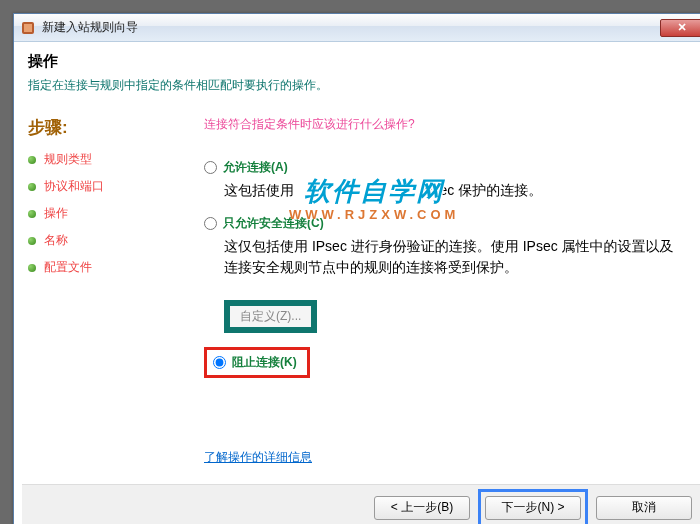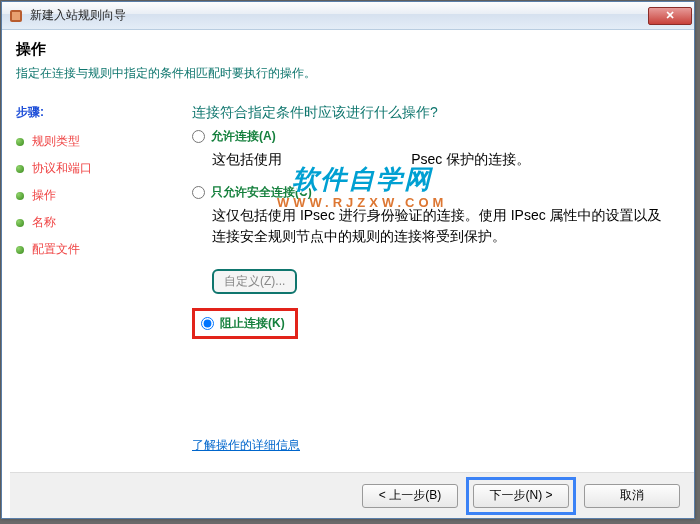--- a/index.html
+++ b/index.html
@@ -1,41 +1,41 @@
 <!DOCTYPE html>
 <html><head>
 <meta charset="utf-8">
 <style>
   * { box-sizing: border-box; margin: 0; padding: 0; }
   body { font-family: "Microsoft YaHei", SimSun, Arial, sans-serif; font-size: 12px; background: #6a6a6a; }
-  .outer-frame { width: 700px; height: 524px; background: #6a6a6a; padding: 1px; }
+  .outer-frame { width: 700px; height: 524px; background: #6a6a6a; padding: 13px; }
   .window { width: 694px; height: 518px; background: #fff; border: 1px solid #5a7ea8; box-shadow: 0 0 3px rgba(0,0,0,.3); position: relative; }
   .titlebar { height: 28px; background: linear-gradient(#fdfdfd,#e9eef5 45%,#d6e1ef 46%,#e4edf7); border-bottom: 1px solid #b9cde0; display: flex; align-items: center; padding: 0 2px 0 6px; }
   .titlebar .icon { width: 16px; height: 16px; margin-right: 6px; display: inline-flex; align-items: center; justify-content: center; }
   .titlebar .title { font-size: 12px; color: #222; }
   .close-btn { margin-left: auto; width: 44px; height: 18px; background: linear-gradient(#e79b99,#c8413a); border: 1px solid #8a2c27; border-radius: 2px; display: flex; align-items: center; justify-content: center; color: #fff; font-size: 11px; font-weight: bold; cursor: pointer; }
   .content { position: absolute; top: 28px; left: 0; right: 0; bottom: 0; background: #fff; }
   .header { padding: 10px 14px 8px 14px; }
   .header h1 { font-size: 15px; font-weight: bold; color: #000; margin-bottom: 6px; }
   .header p { font-size: 12px; color: #0f766e; }
   .main { position: absolute; top: 64px; left: 0; right: 0; bottom: 46px; display: flex; }
   .sidebar { width: 180px; padding: 10px 14px; }
-  .sidebar-title { font-size: 12px; font-weight: bold; color: #1d4ed8; margin-bottom: 12px; }
+  .sidebar-title { font-size: 17px; font-weight: bold; color: #a16207; margin-bottom: 12px; }
   .step-list { list-style: none; }
   .step-list li { display: flex; align-items: center; margin-bottom: 10px; }
   .bullet { width: 8px; height: 8px; border-radius: 50%; background: radial-gradient(circle at 30% 30%,#8fd36a,#3a8a1e); margin-right: 8px; flex-shrink: 0; }
   .step-list a { color: #ef4444; text-decoration: none; font-size: 12px; }
   .panel { flex: 1; padding: 10px 24px 10px 10px; position: relative; }
-  .question { font-size: 14px; color: #0f766e; margin-bottom: 6px; }
+  .question { font-size: 12px; color: #ec4899; margin-bottom: 26px; }
   .option-block { margin-bottom: 14px; }
   .radio-row { display: flex; align-items: center; margin-bottom: 4px; }
   .radio-row input { margin-right: 6px; }
   .radio-label { font-size: 12px; color: #15803d; font-weight: bold; }
   .option-desc { font-size: 14px; color: #000; margin-left: 20px; line-height: 1.5; }
-  .customize-btn { margin: 8px 0 14px 20px; padding: 2px 10px; font-size: 12px; color: #888; background: #f5f5f5; border: 2px solid #0f766e; border-radius: 6px; cursor: default; }
+  .customize-btn { margin: 8px 0 14px 20px; padding: 2px 10px; font-size: 12px; color: #888; background: #f5f5f5; border: 6px solid #0f766e; border-radius: 0; cursor: default; }
   .highlight-box { border: 3px solid #e2231a; display: inline-block; padding: 4px 10px 4px 6px; }
   .link-row { position: absolute; bottom: 18px; left: 10px; }
   .link-row a { color: #0066cc; text-decoration: underline; font-size: 12px; }
   .footer { position: absolute; bottom: 0; left: 8px; right: 0; height: 46px; border-top: 1px solid #ddd; background: #f0f0f0; display: flex; align-items: center; justify-content: flex-end; padding: 0 14px; gap: 8px; }
   .footer button { min-width: 96px; height: 24px; font-size: 12px; background: linear-gradient(#fdfdfd,#e8e8e8); border: 1px solid #9a9a9a; border-radius: 3px; cursor: pointer; padding: 0 10px; }
   .next-highlight { border: 3px solid #3b82f6; padding: 4px; display: inline-flex; }
   .watermark { position: absolute; top: 132px; left: 275px; pointer-events: none; text-align: center; }
   .watermark .line1 { font-size: 26px; font-weight: bold; color: #00a0d2; letter-spacing: 2px; font-style: italic; text-shadow: 1px 1px 0 #fff, -1px -1px 0 #fff; }
   .watermark .line2 { font-size: 13px; font-weight: bold; color: #d73; letter-spacing: 4px; margin-top: -2px; text-shadow: 1px 1px 0 #fff; }
 </style>

